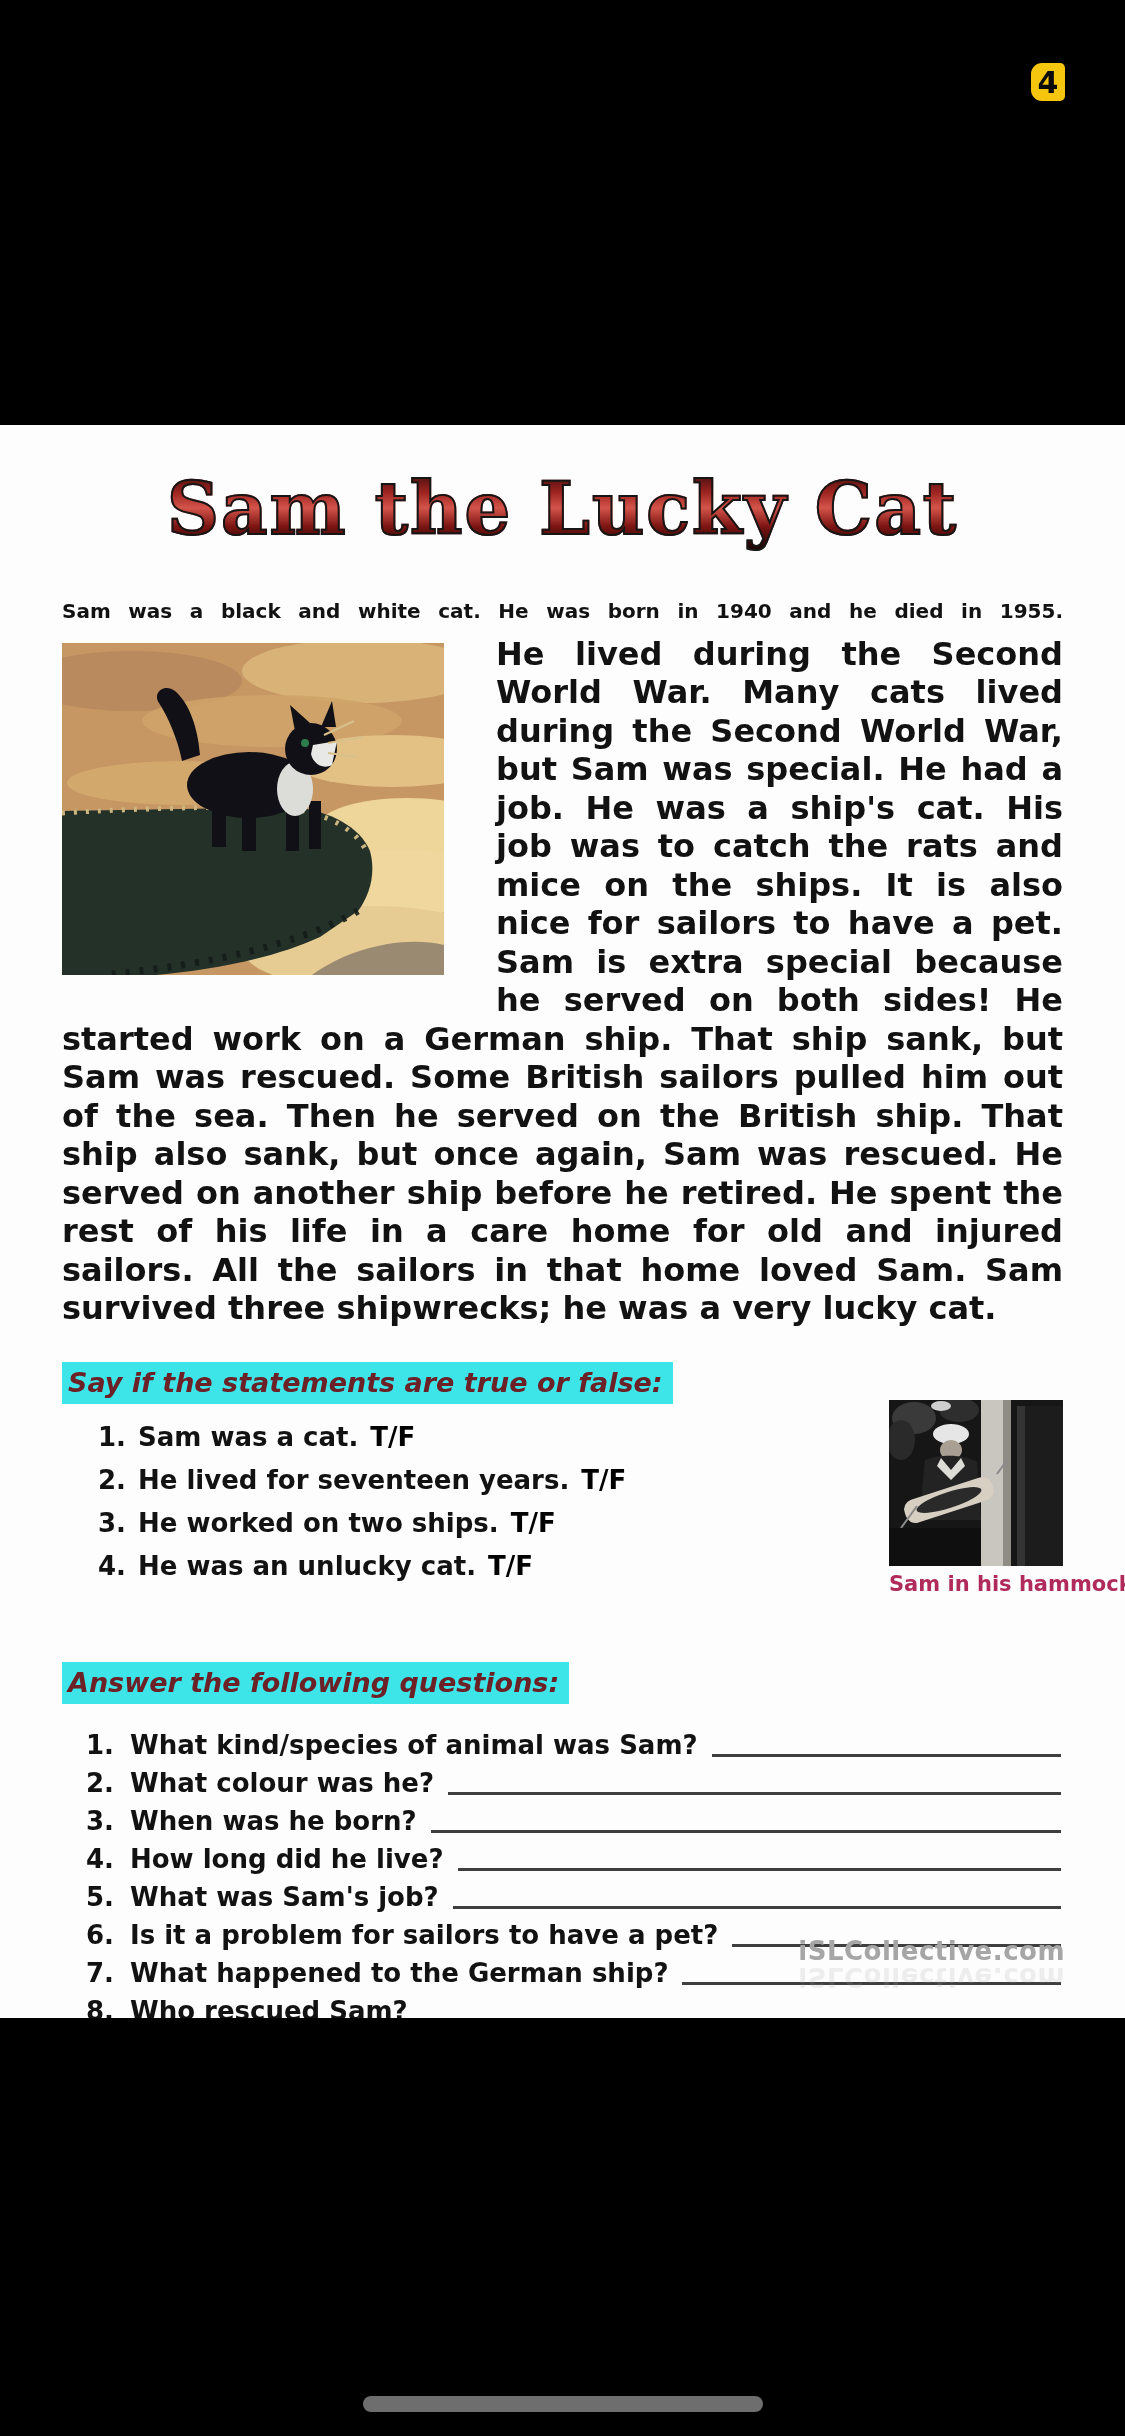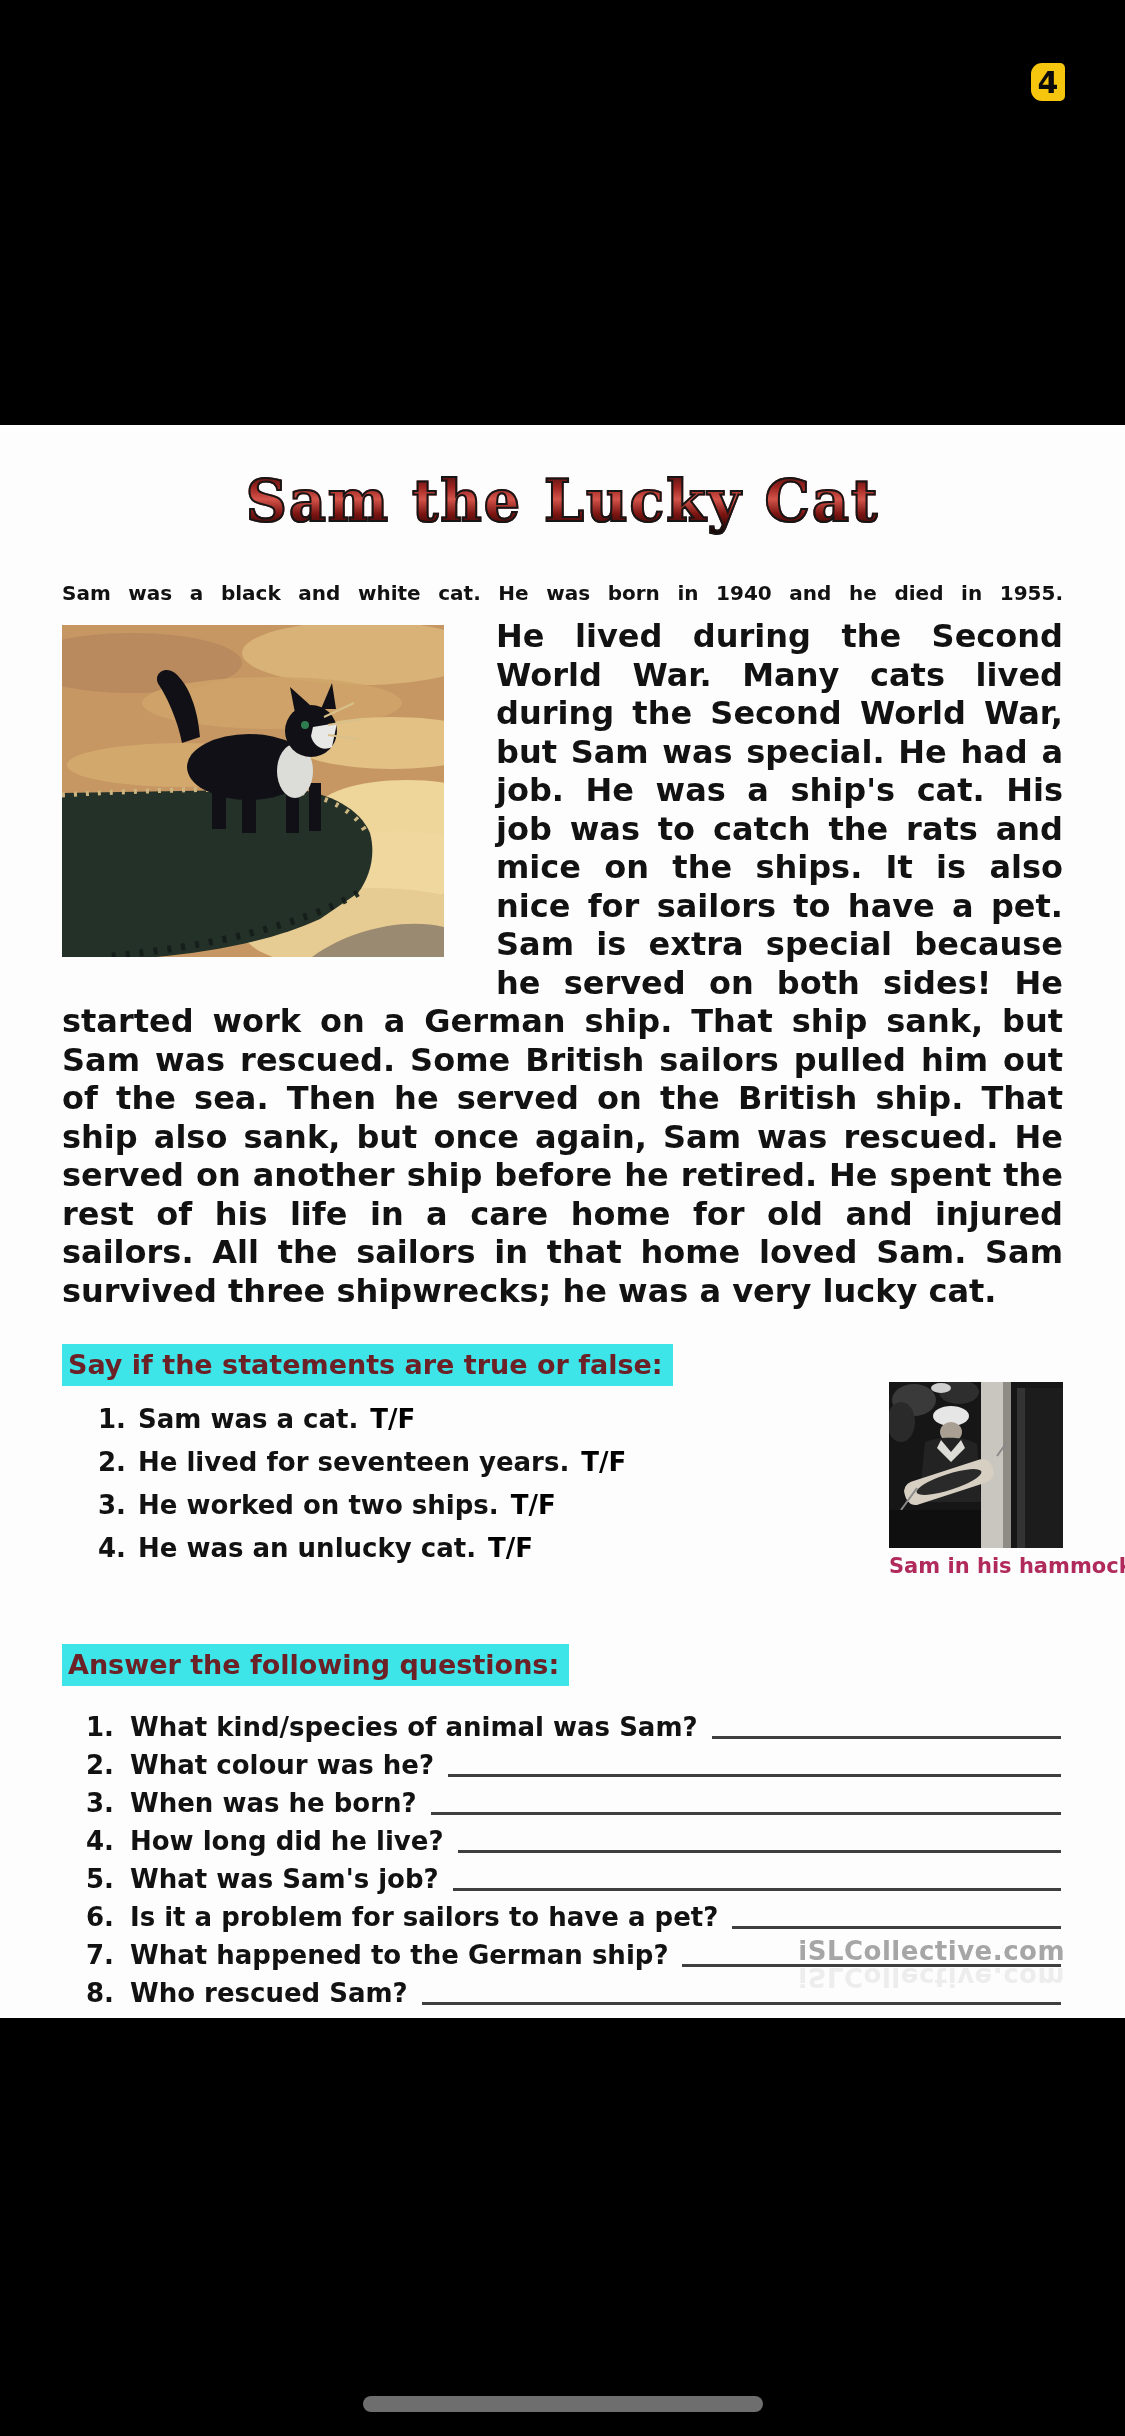--- a/index.html
+++ b/index.html
@@ -7,30 +7,30 @@
           font-family:"DejaVu Sans",sans-serif;}
   
   .badge{position:absolute;left:1031px;top:63px;width:34px;height:38px;
          background:#f6c50e;border-radius:11px 5px 5px 11px;
          display:flex;align-items:center;justify-content:center;
          font-weight:bold;font-size:30px;color:#0b0b0b;}
   
   .page{position:absolute;left:0;top:425px;width:1125px;height:1593px;background:#fdfdfd;
         padding:0 62px;box-sizing:border-box;overflow:hidden;color:#121212;}
   .title{margin:42px 0 0 0;text-align:center;font-family:"DejaVu Serif",serif;font-weight:bold;
-         font-size:57px;line-height:1.18;letter-spacing:2px;
+         font-size:72px;line-height:1.18;letter-spacing:2px;
          background:linear-gradient(180deg,#3a0c0c 5%,#9e2420 30%,#d4544a 48%,#7c1512 70%,#200404 95%);
          -webkit-background-clip:text;background-clip:text;color:transparent;
          -webkit-text-stroke:2px #161616;}
   .intro{margin:40px 0 0 0;font-size:20px;font-weight:bold;line-height:39px;
          text-align:justify;text-align-last:justify;}
   .article{margin-top:4px;font-size:32px;font-weight:bold;line-height:38.5px;text-align:justify;}
   .cat-fig{float:left;width:382px;height:332px;margin:8px 52px 8px 0;}
   .cat-fig svg{display:block;width:100%;height:100%;}
-  .hl{display:inline-block;background:#3de5e9;color:#6b2126;font-weight:bold;
+  .hl{display:inline-block;background:#3de5e9;color:#6b2126;font-style:italic;font-weight:bold;
       font-size:27px;padding:5px 10px 6px 6px;}
   .h1-row{margin-top:34px;clear:both;}
   .tf-wrap{position:relative;margin-top:12px;min-height:236px;}
   .tf-list{padding-left:36px;}
   .tf-row{display:flex;font-size:26px;font-weight:bold;line-height:43px;}
   .tf-row .num{margin-right:12px;}
   .tf-row .tfv{color:#000000;margin-left:12px;}
   .photo-block{position:absolute;right:0;top:-16px;width:174px;text-align:center;}
   .photo{width:174px;height:166px;}
   .photo svg{display:block;width:100%;height:100%;}

